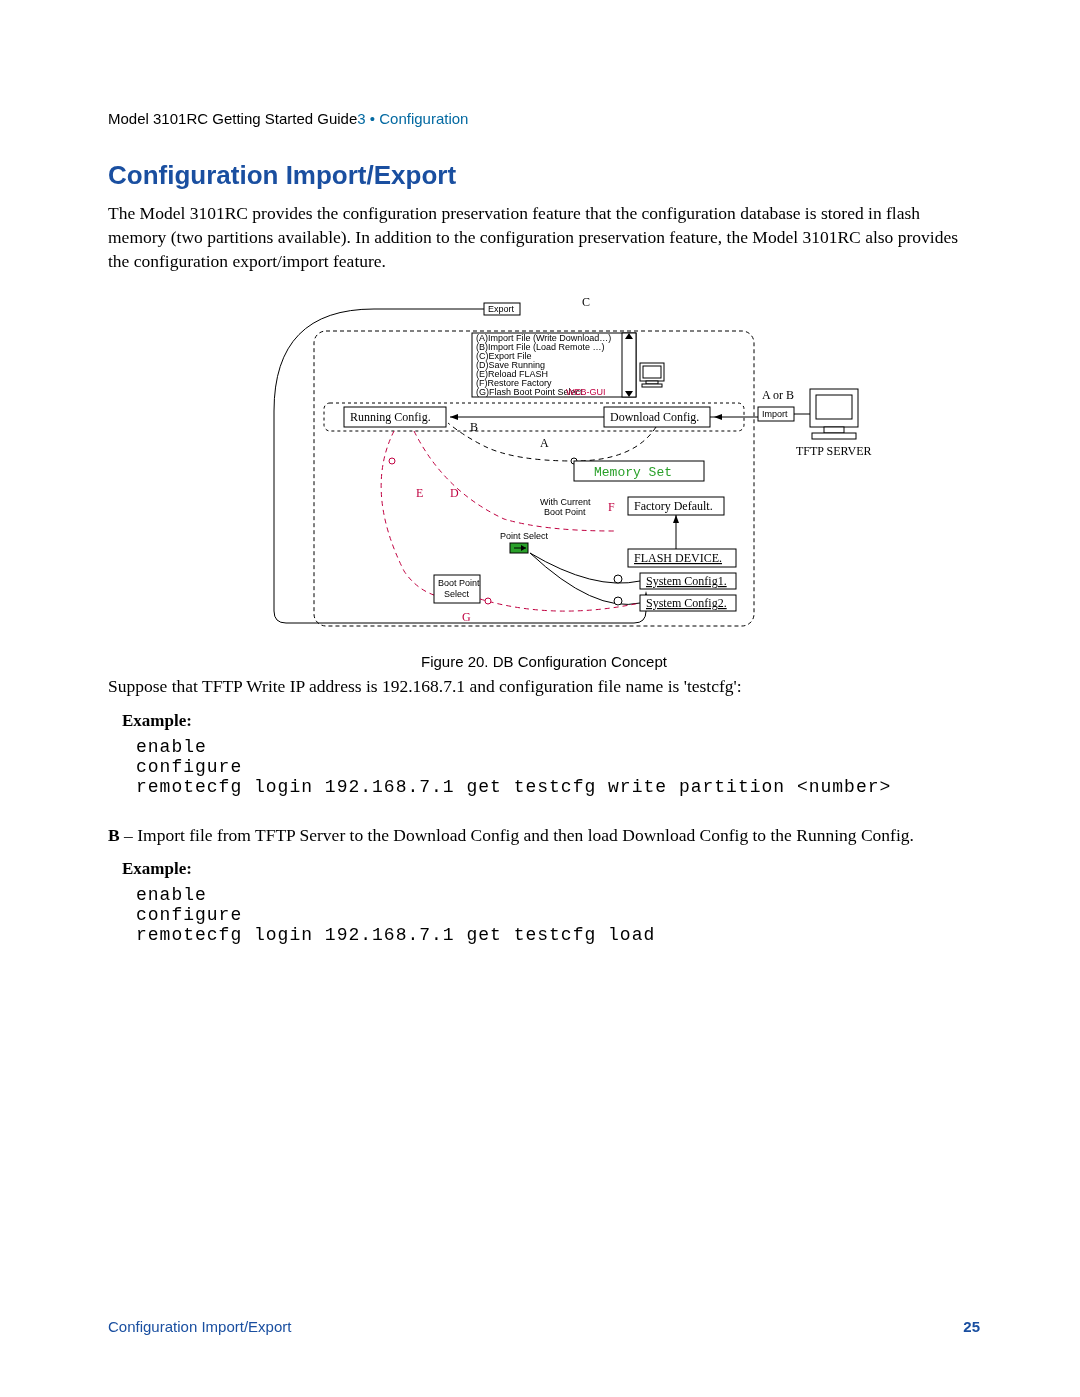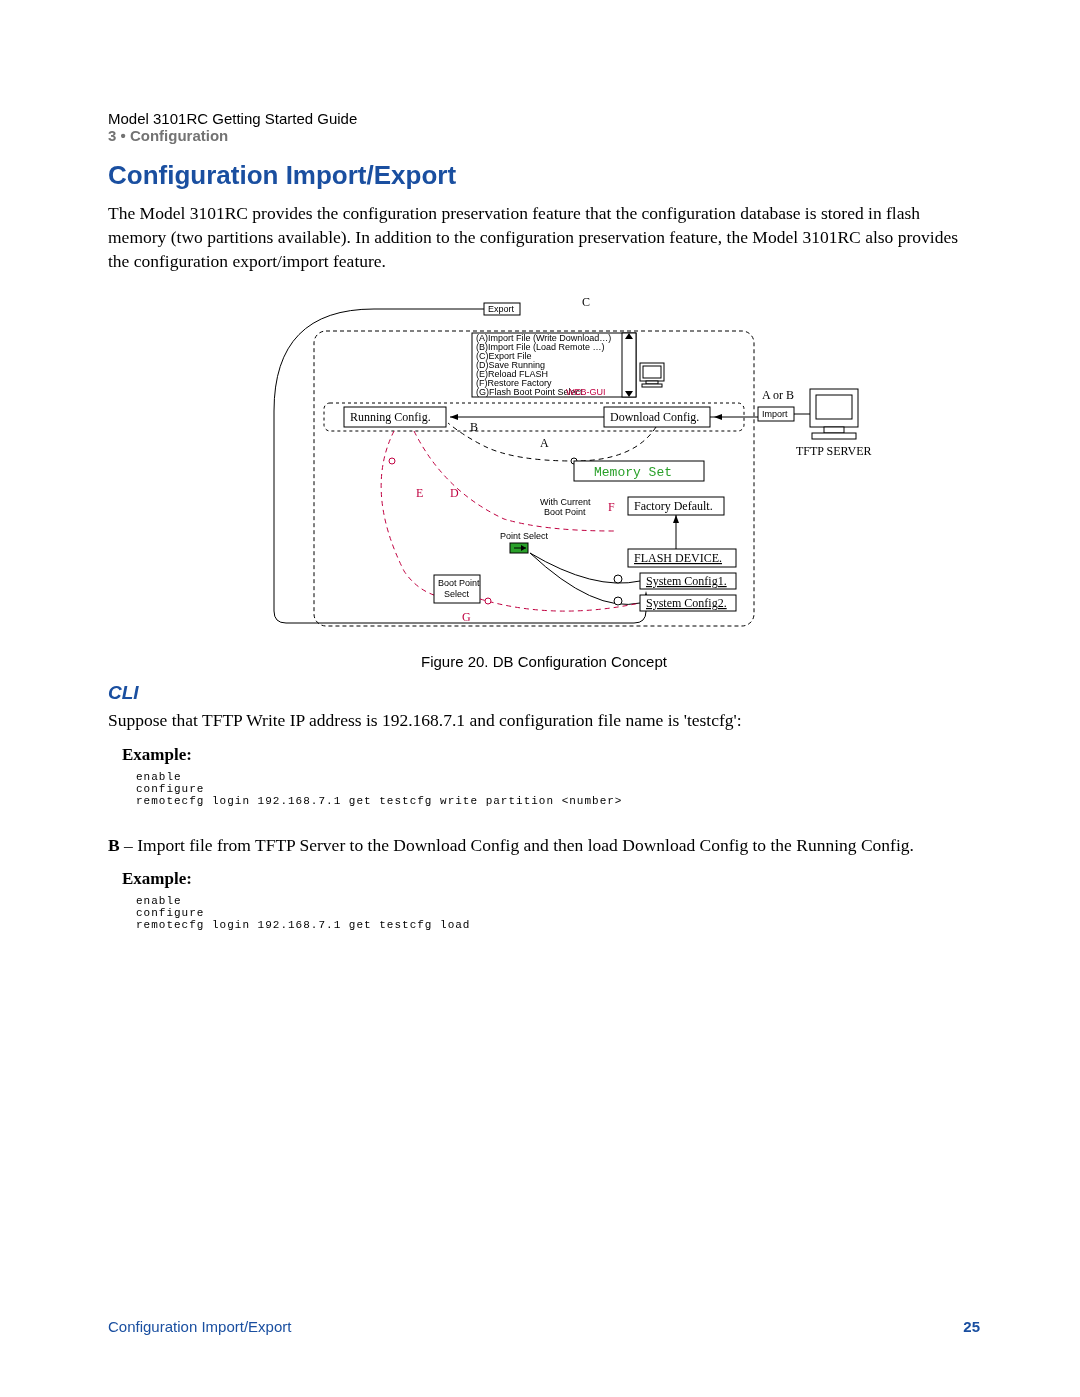--- a/index.html
+++ b/index.html
@@ -14,28 +14,27 @@
     position: relative;
     box-sizing: border-box;
     padding: 110px 100px 60px 108px;
   }
   .running-header {
     position: absolute;
     top: 110px;
     left: 108px;
     right: 100px;
     display: flex;
-    justify-content: space-between;
+    justify-content: flex-start;
     font-family: 'Segoe UI', Arial, sans-serif;
     font-size: 15px;
-    flex-direction: column;
   }
   .running-header .right {
-    color: #737373;
-    font-weight: 700;
+    color: #0369a1;
+    font-weight: 400;
   }
   .content {
     margin-top: 50px;
   }
   h1.section-title {
     color: #1a4fa0;
     font-family: 'Segoe UI', Arial, sans-serif;
     font-weight: 700;
     font-size: 26px;
     margin: 0 0 10px 0;
@@ -68,21 +67,21 @@
     font-size: 19px;
     margin: 12px 0 4px 0;
   }
   .example-label {
     font-weight: 700;
     font-size: 17px;
     margin: 12px 0 6px 14px;
   }
   pre.code {
     font-family: 'Courier New', monospace;
-    font-size: 11px;
+    font-size: 18px;
     letter-spacing: 1px;
     margin: 0 0 26px 28px;
     white-space: pre;
   }
   .footer {
     position: absolute;
     bottom: 62px;
     left: 108px;
     right: 100px;
     display: flex;
@@ -216,21 +215,20 @@
         <text class="svg-small" x="224" y="295">Boot Point</text>
         <text class="svg-small" x="230" y="306">Select</text>
 
         <path d="M 266 308 Q 340 330 426 312" fill="none" stroke="#c00040" stroke-dasharray="5 4"></path>
         <circle cx="274" cy="310" r="3" fill="#fff" stroke="#c00040"></circle>
         <text class="svg-label svg-red" x="248" y="330">G</text>
       </svg>
       <div class="figure-caption">Figure 20. DB Configuration Concept</div>
     </div>
 
-    <h2 class="sub">CLI</h2>
 
     <p class="body">Suppose that TFTP Write IP address is 192.168.7.1 and configuration file name is 'testcfg':</p>
 
 
     <div class="example-label">Example:</div>
     <pre class="code">enable
 configure
 remotecfg login 192.168.7.1 get testcfg write partition &lt;number&gt;</pre>
 
     <p class="body">

